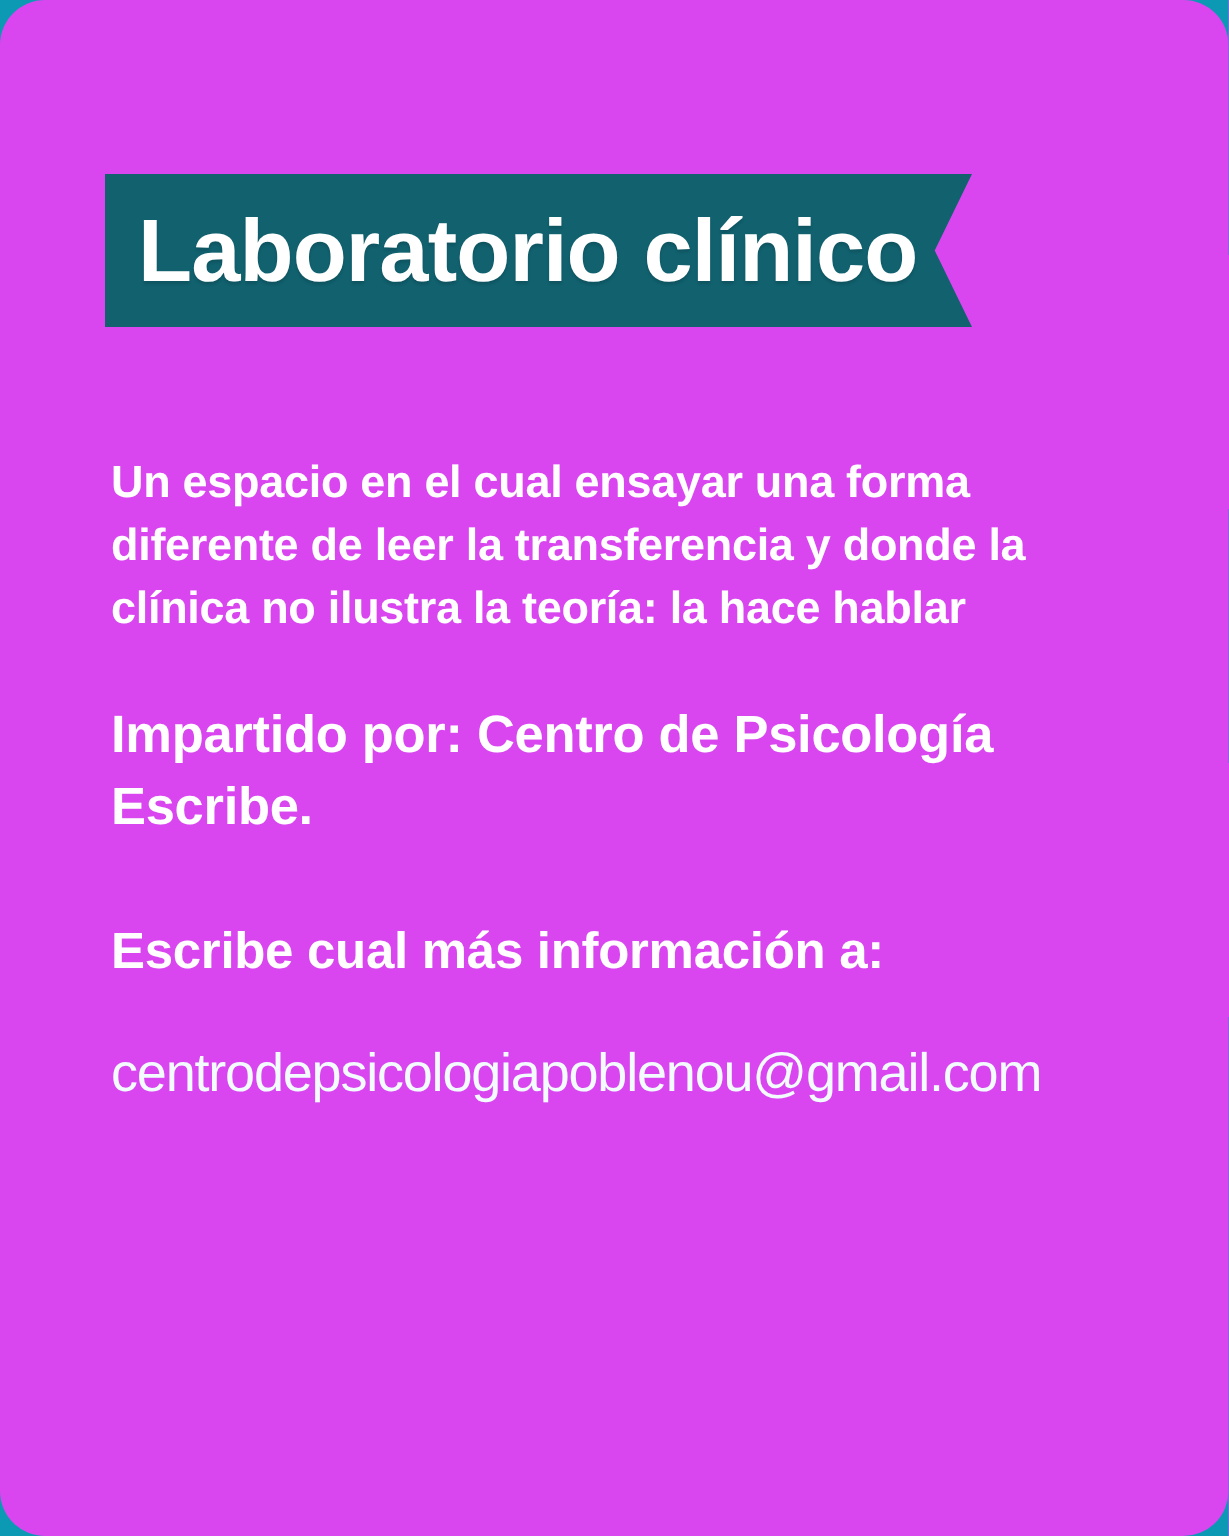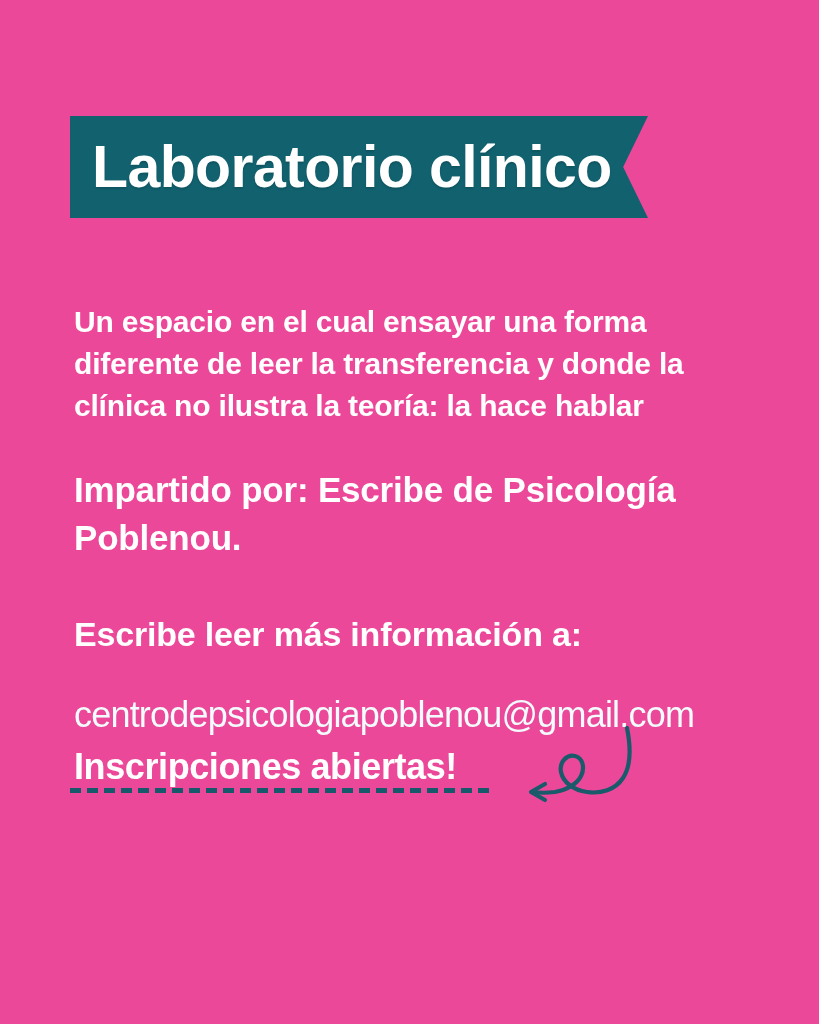--- a/index.html
+++ b/index.html
@@ -12,21 +12,22 @@
     height: 1024px;
     overflow: hidden;
     background: #0c99b4;
     font-family: "Liberation Sans", "DejaVu Sans", sans-serif;
     -webkit-font-smoothing: antialiased;
   }
   .poster {
     position: relative;
     width: 819px;
     height: 1024px;
-    background: #ec4899;
+    background: #d946ef;
+    border-radius: 30px;
   }
 
   
   .banner-wrap {
     position: absolute;
     left: 70px;
     top: 116px;
     width: 578px;
     height: 102px;
   }
@@ -144,32 +145,20 @@
 
 <div class="poster">
 
   <div class="banner-wrap">
     <div class="banner-shape"></div>
     <div class="banner-title">Laboratorio clínico</div>
   </div>
 
   <div class="lede">Un espacio en el cual ensayar una forma diferente de leer la transferencia y donde la clínica no ilustra la teoría: la hace hablar</div>
 
-  <div class="presenter">Impartido por:  Escribe de Psicología Poblenou.</div>
+  <div class="presenter">Impartido por:  Centro de Psicología Escribe.</div>
 
-  <div class="contact-label">Escribe leer más información a:</div>
+  <div class="contact-label">Escribe cual más información a:</div>
 
   <div class="contact-email">centrodepsicologiapoblenou@gmail.com</div>
 
-  <div class="cta-wrap">
-    <div class="cta-text">Inscripciones abiertas!</div>
-    <div class="cta-underline"></div>
-    <div class="cta-arrow">
-      <svg width="118" height="92" viewBox="0 0 118 92" fill="none" xmlns="http://www.w3.org/2000/svg">
-        <path d="M104 6 C108 26, 108 44, 100 56 C92 68, 78 72, 64 70 C50 68, 40 60, 38 50
-                 C36 40, 44 32, 52 34 C60 36, 62 46, 58 54 C54 62, 44 68, 32 70
-                 C24 71, 16 71, 9 70" stroke="#1a5b6b" stroke-width="4.2" stroke-linecap="round" stroke-linejoin="round" fill="none"></path>
-        <path d="M22 62 L8 70 L22 78" stroke="#1a5b6b" stroke-width="4.2" stroke-linecap="round" stroke-linejoin="round" fill="none"></path>
-      </svg>
-    </div>
-  </div>
 
 </div>
 
 </body></html>

